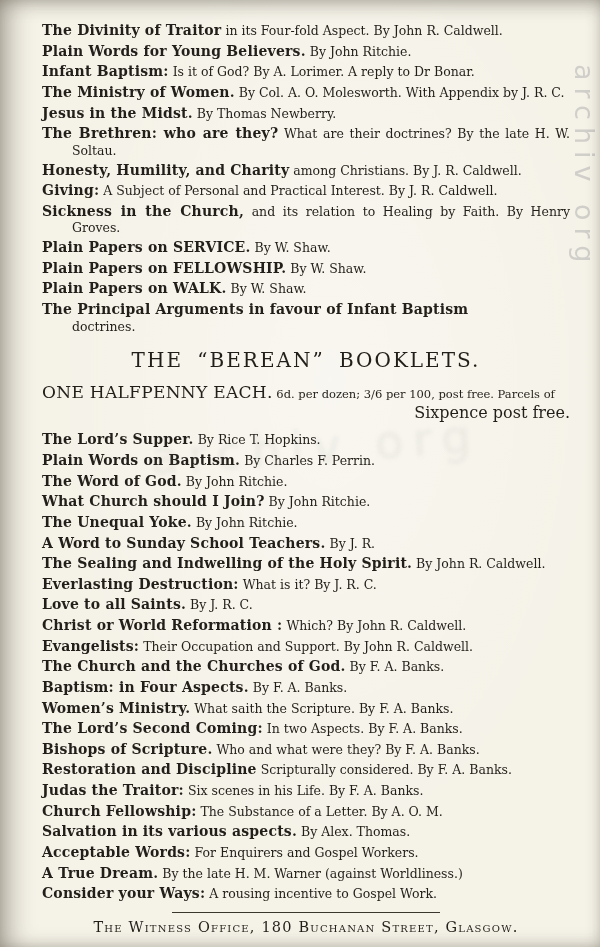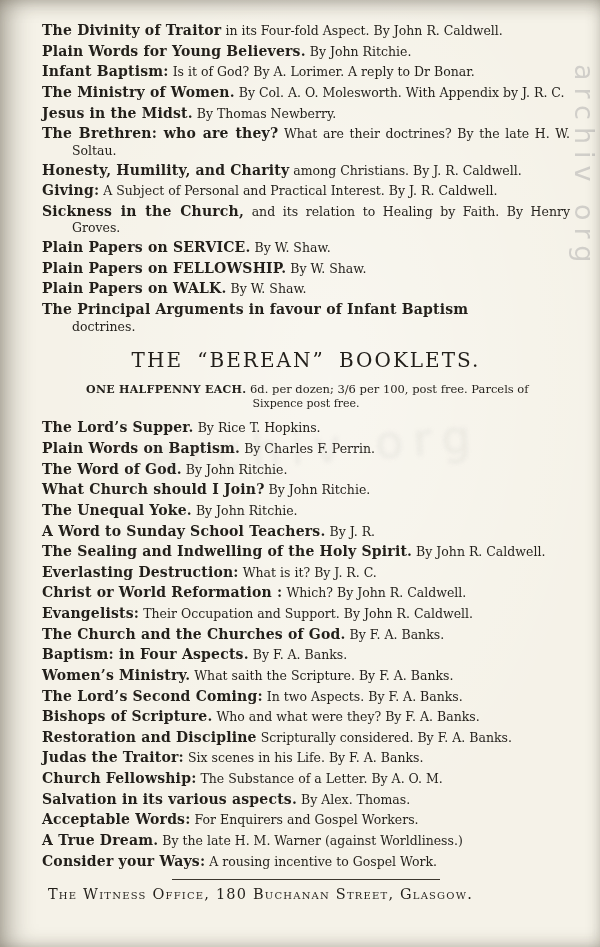--- a/index.html
+++ b/index.html
@@ -56,36 +56,37 @@
     font-weight: 400;
     font-size: 20px;
     letter-spacing: 2px; word-spacing: 6px;
     margin: 14px 0 10px 0;
   }
   .price-line {
     margin: 0 0 1px 0;
     font-size: 11.5px;
     text-align: justify;
   }
-  .price-line .price-bold { font-weight: 700; font-size: 11px; letter-spacing: 0.3px; margin-left: 44px; }
+  .price-line .price-bold { font-weight: 400; font-size: 17px; letter-spacing: 0.3px; }
   .price-line2 {
     margin: 0 0 9px 0;
-    text-align: center;
-    font-size: 11px;
+    text-align: right;
+    font-size: 16px;
   }
   .footer-rule {
     width: 268px;
     border: 0; border-top: 1.5px solid #3c372e;
     margin: 9px auto 6px auto;
   }
   .footer-text {
+    text-align: center;
     font-variant: small-caps;
     letter-spacing: 1.2px;
     font-size: 14.5px;
-    margin: 6px;
+    margin: 0;
   }
 </style>
 </head>
 <body>
 
 <div class="vignette"></div>
 <div class="watermark-side">archiv org</div>
 <div class="watermark-mid">archiv org</div>
 
 <div class="page">
@@ -113,20 +114,21 @@
 
   <div class="book-list" id="list2">
       <div class="entry"><span class="title">The Lord’s Supper.</span><span class="rest">  By Rice T. Hopkins.</span></div>
       <div class="entry"><span class="title">Plain Words on Baptism.</span><span class="rest">  By Charles F. Perrin.</span></div>
       <div class="entry"><span class="title">The Word of God.</span><span class="rest">  By John Ritchie.</span></div>
       <div class="entry"><span class="title">What Church should I Join?</span><span class="rest">  By John Ritchie.</span></div>
       <div class="entry"><span class="title">The Unequal Yoke.</span><span class="rest">  By John Ritchie.</span></div>
       <div class="entry"><span class="title">A Word to Sunday School Teachers.</span><span class="rest">  By J. R.</span></div>
       <div class="entry"><span class="title">The Sealing and Indwelling of the Holy Spirit.</span><span class="rest">  By John R. Caldwell.</span></div>
       <div class="entry"><span class="title">Everlasting Destruction:</span><span class="rest"> What is it?  By J. R. C.</span></div>
+      <div class="entry"><span class="title">Love to all Saints.</span><span class="rest">  By J. R. C.</span></div>
       <div class="entry"><span class="title">Christ or World Reformation :</span><span class="rest"> Which?  By John R. Caldwell.</span></div>
       <div class="entry"><span class="title">Evangelists:</span><span class="rest"> Their Occupation and Support.  By John R. Caldwell.</span></div>
       <div class="entry"><span class="title">The Church and the Churches of God.</span><span class="rest">  By F. A. Banks.</span></div>
       <div class="entry"><span class="title">Baptism: in Four Aspects.</span><span class="rest">  By F. A. Banks.</span></div>
       <div class="entry"><span class="title">Women’s Ministry.</span><span class="rest">  What saith the Scripture.  By F. A. Banks.</span></div>
       <div class="entry"><span class="title">The Lord’s Second Coming:</span><span class="rest"> In two Aspects.  By F. A. Banks.</span></div>
       <div class="entry"><span class="title">Bishops of Scripture.</span><span class="rest">  Who and what were they?  By F. A. Banks.</span></div>
       <div class="entry"><span class="title">Restoration and Discipline</span><span class="rest"> Scripturally considered.  By F. A. Banks.</span></div>
       <div class="entry"><span class="title">Judas the Traitor:</span><span class="rest"> Six scenes in his Life.  By F. A. Banks.</span></div>
       <div class="entry"><span class="title">Church Fellowship:</span><span class="rest"> The Substance of a Letter.  By A. O. M.</span></div>

